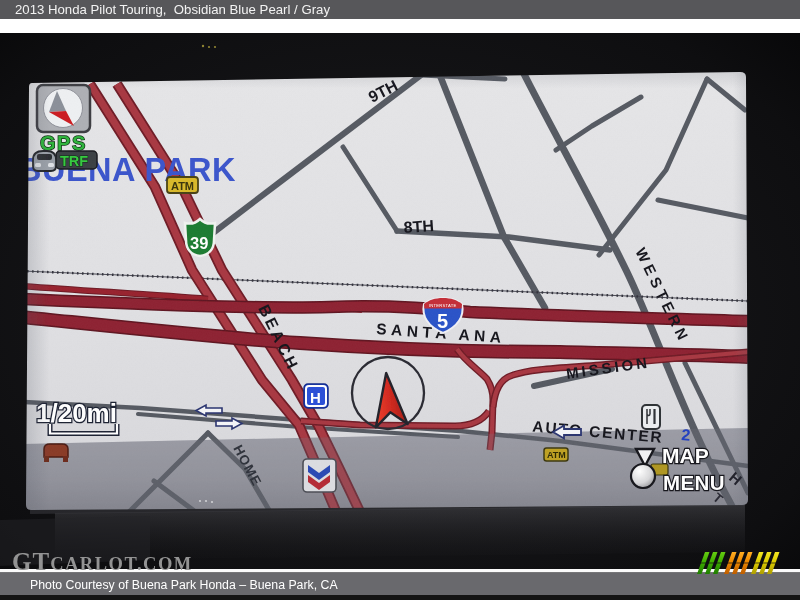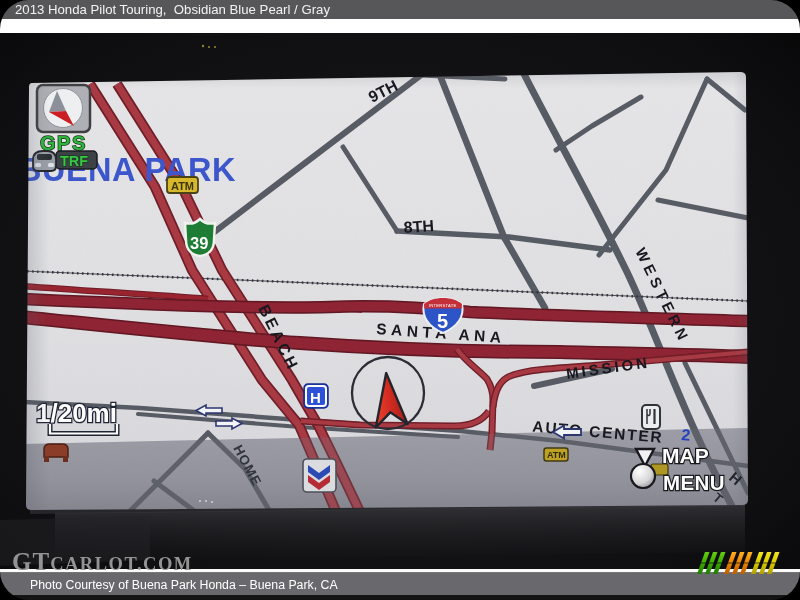--- a/index.html
+++ b/index.html
@@ -1,16 +1,16 @@
 <!DOCTYPE html>
 <html><head>
 <meta charset="utf-8">
 <style>
   html,body{margin:0;padding:0;background:#000;}
-  #wrap{position:relative;width:800px;height:600px;overflow:hidden;background:#0b0b0d;font-family:"Liberation Sans",sans-serif;border-radius:29px;}
+  #wrap{position:relative;width:800px;height:600px;overflow:hidden;background:#0b0b0d;font-family:"Liberation Sans",sans-serif;}
   svg{display:block}
 </style>
 </head>
 <body>
 <div id="wrap">
 <svg width="800" height="600" viewBox="0 0 800 600">
 <defs>
   <clipPath id="screenClip">
     <path d="M32,83 Q29,83 29,87 L26,505 Q26,510 31,510 L742,505 Q748,505 748,500 L746,77 Q746,72 740,72 Z"></path>
   </clipPath>

